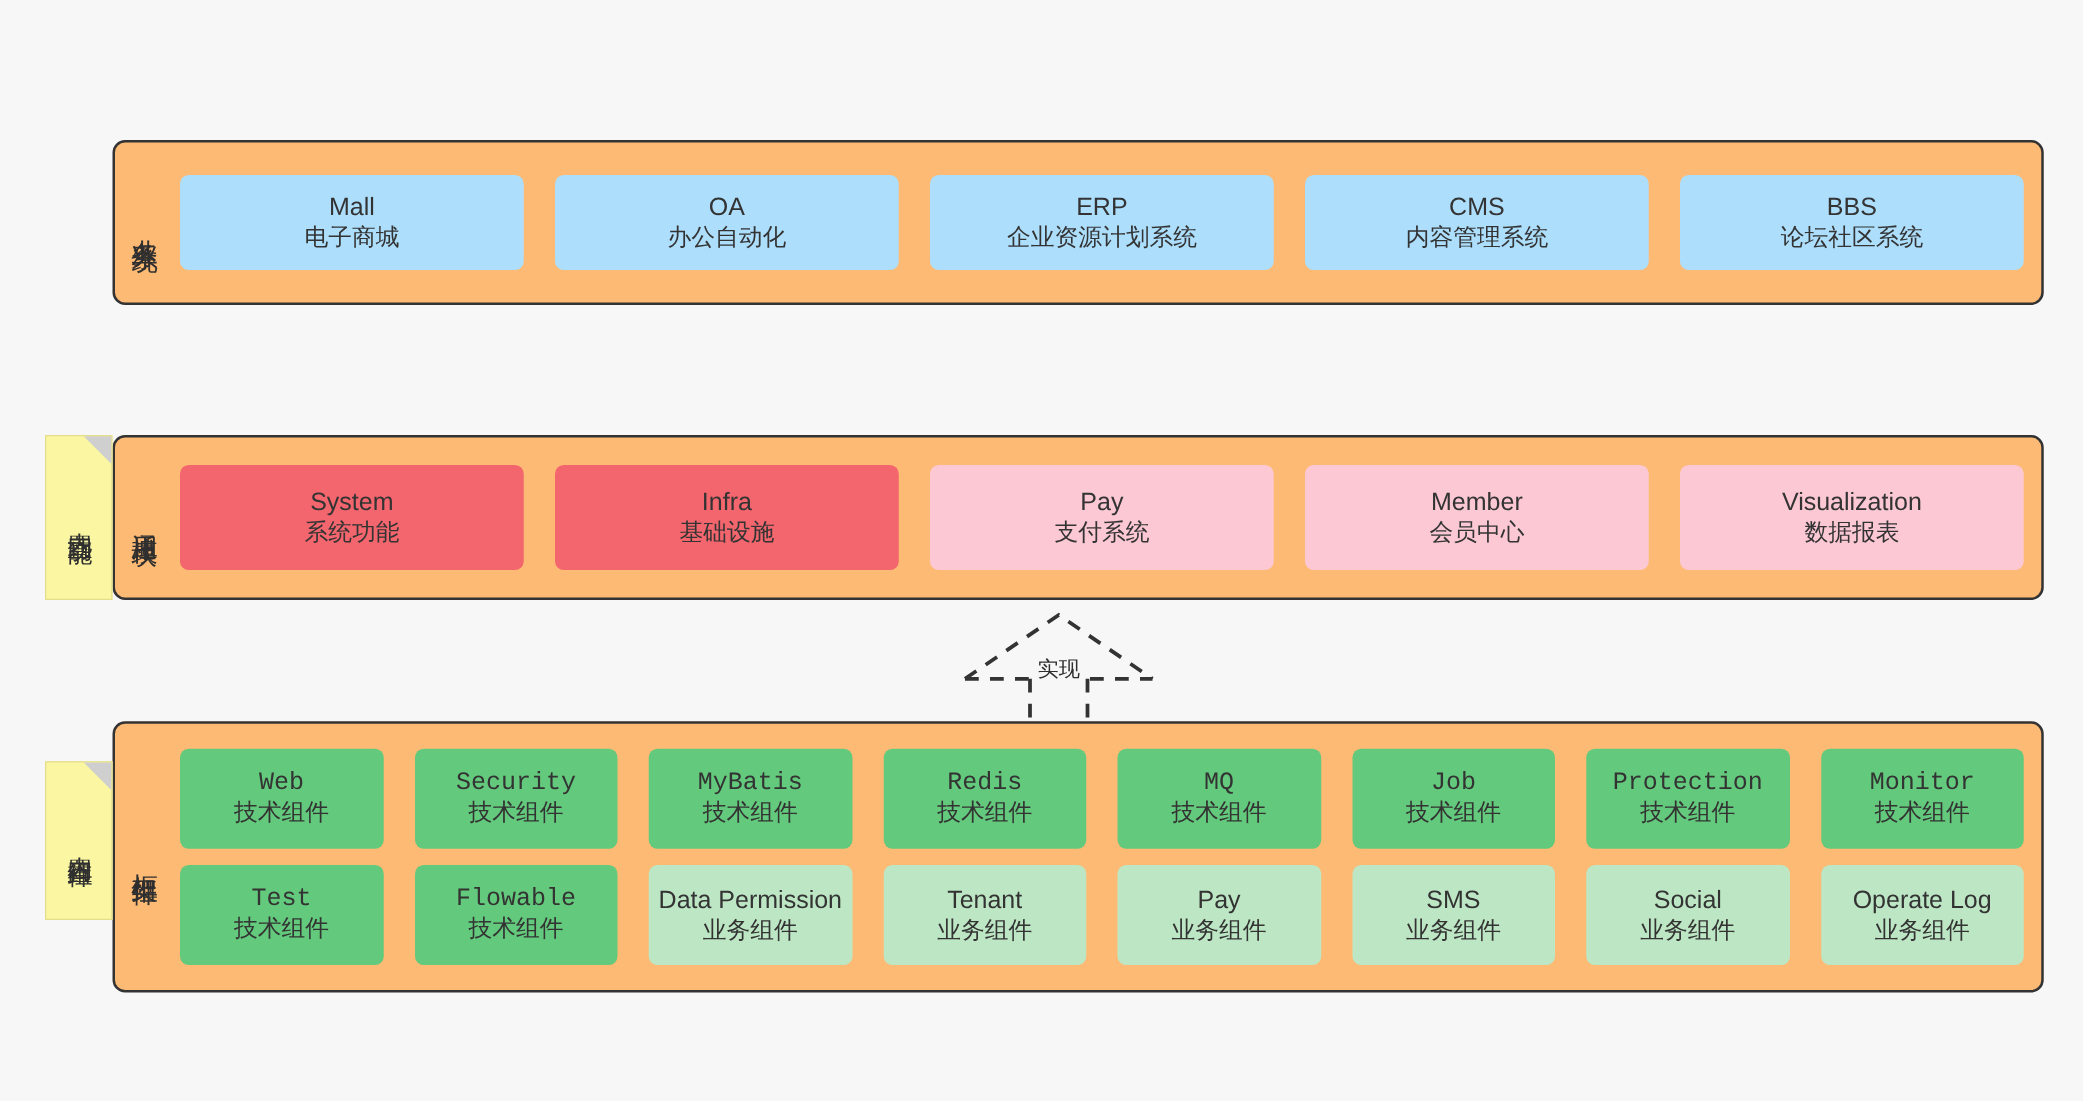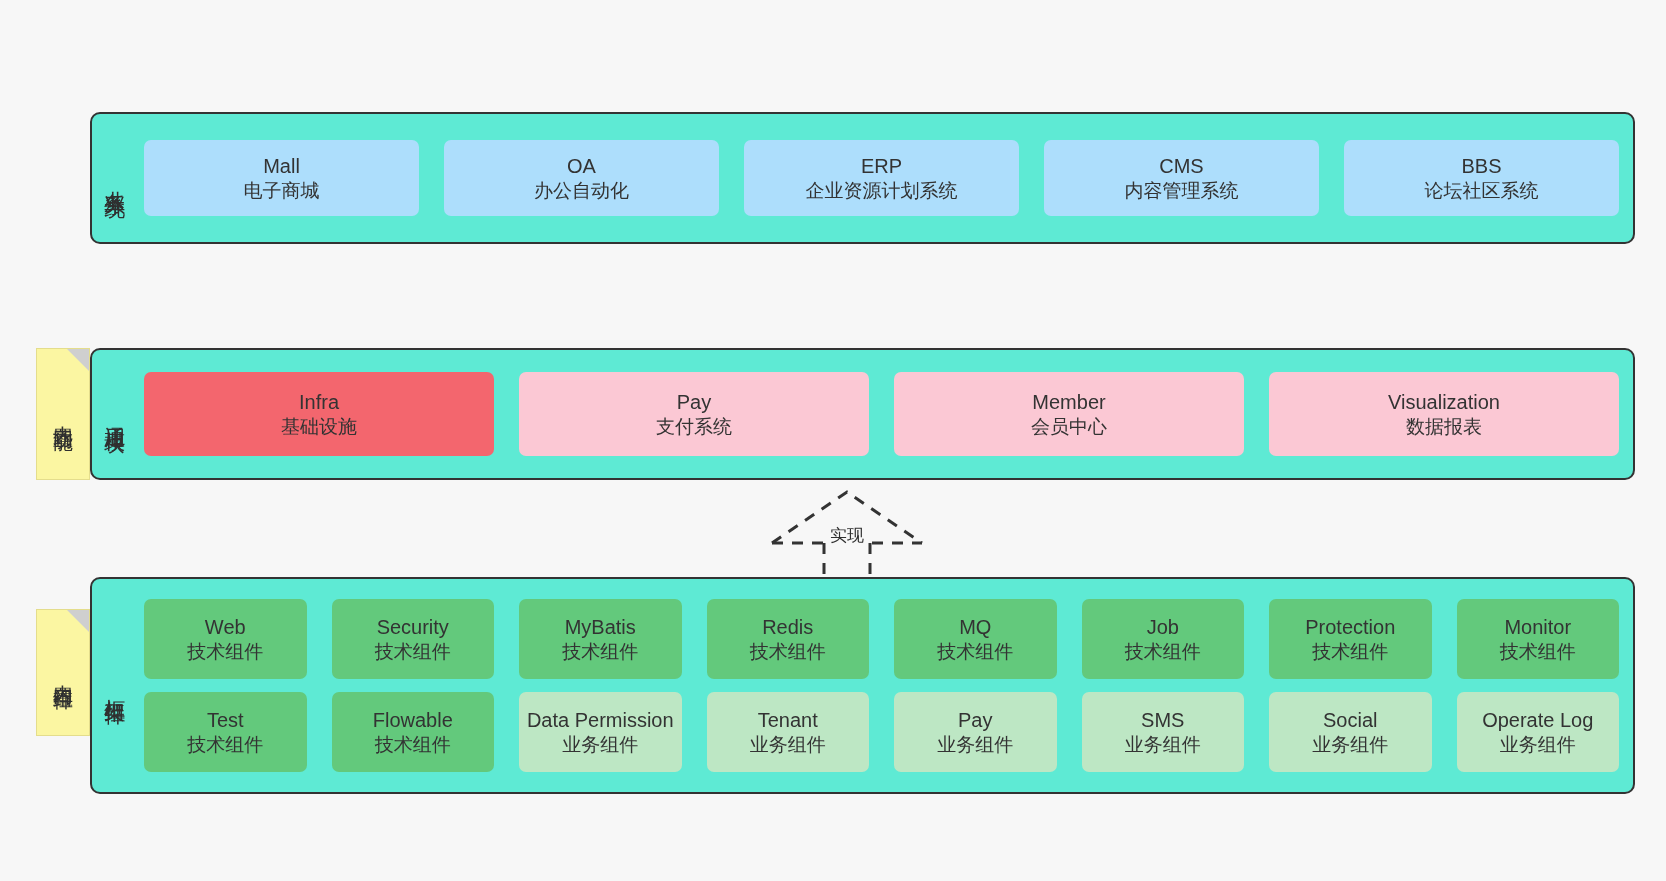--- a/index.html
+++ b/index.html
@@ -21,21 +21,21 @@
     position: absolute;
     left: 0; top: 0;
     width: 1666px;
     height: 881px;
   }
 
   
   .layer {
     position: absolute;
     box-sizing: border-box;
-    background: #5eead4;
+    background: #fdba74;
     border: 2px solid #333333;
     border-radius: 10px;
     display: flex;
     flex-direction: row;
     align-items: stretch;
   }
 
   .layer-title {
     flex: 0 0 auto;
     width: 42px;
@@ -81,21 +81,21 @@
     line-height: 1.22;
     padding: 4px 6px;
     box-sizing: border-box;
   }
   .card .t1 { font-size: 20px; }
   .card .t2 { font-size: 19px; text-align: center; }
 
   .card.blue        { background: #addefc; }
   .card.red         { background: #f3666e; }
   .card.pink        { background: #fbc8d4; }
-  .card.green       { background: #63c97c; }
+  .card.green       { background: #63c97c; font-family: Liberation Mono, monospace; }
   .card.lightgreen  { background: #bde7c4; }
 
   
   .h-business .card { height: 76px; }
   .h-module   .card { height: 84px; }
   .h-frame    .card { height: 80px; }
 
   
   .note {
     position: absolute;
@@ -199,20 +199,24 @@
   <div class="note" id="note-module">
     <span class="fold"></span>
     <span>内置功能</span>
   </div>
 
   <div class="layer" id="layer-module">
     <div class="layer-title">通用模块</div>
     <div class="layer-body">
       <div class="layer-row h-module">
 
+        <div class="card red">
+          <span class="t1">System</span>
+          <span class="t2">系统功能</span>
+        </div>
 
         <div class="card red">
           <span class="t1">Infra</span>
           <span class="t2">基础设施</span>
         </div>
 
 
         <div class="card pink">
           <span class="t1">Pay</span>
           <span class="t2">支付系统</span>

